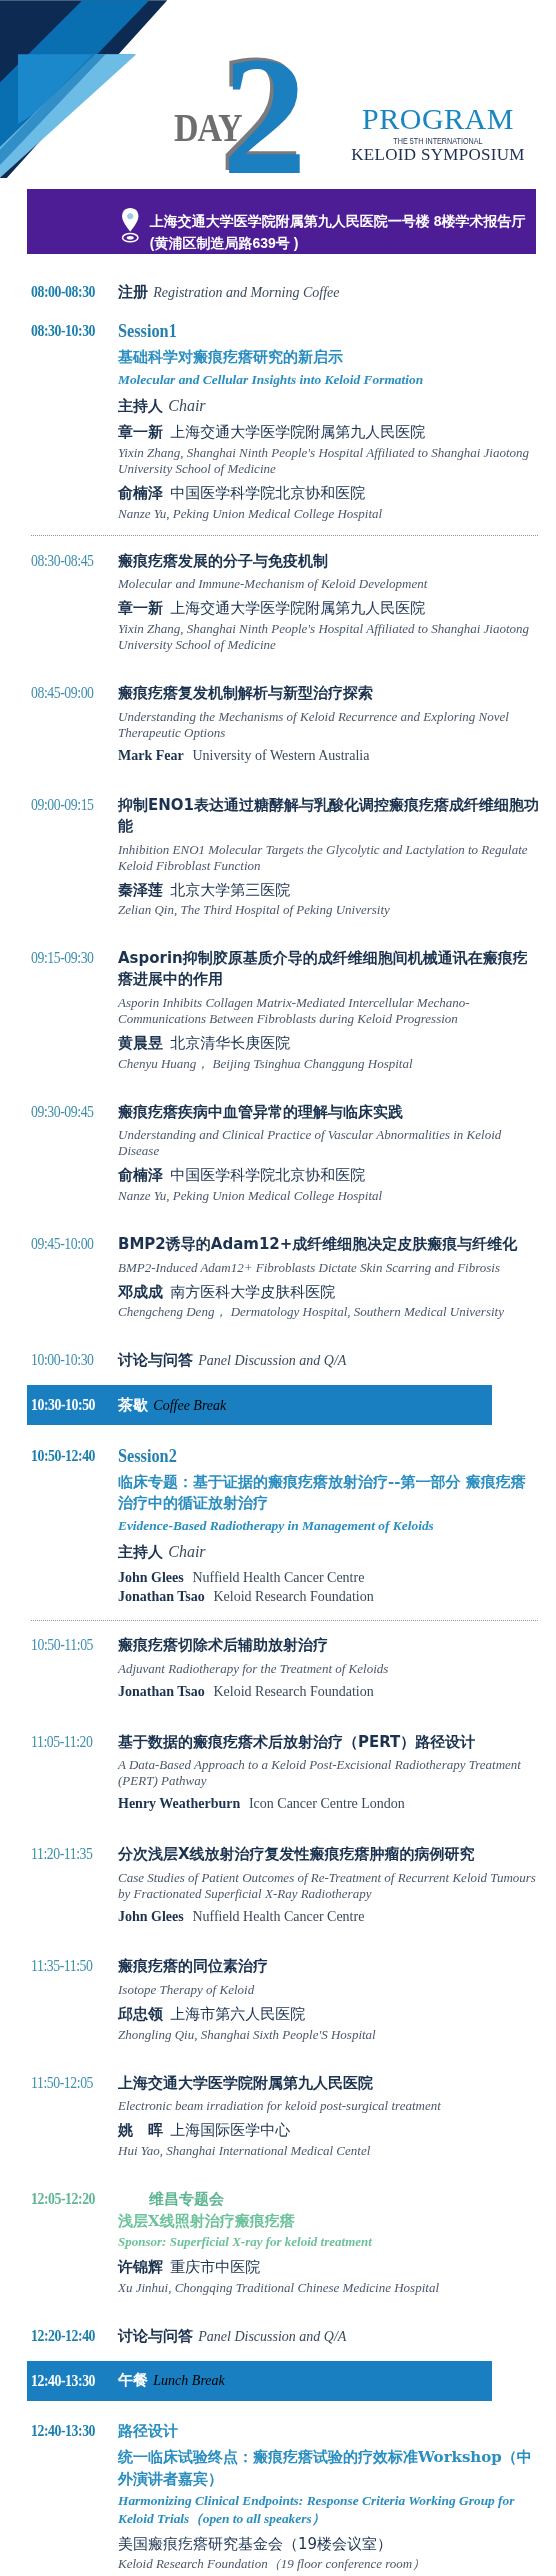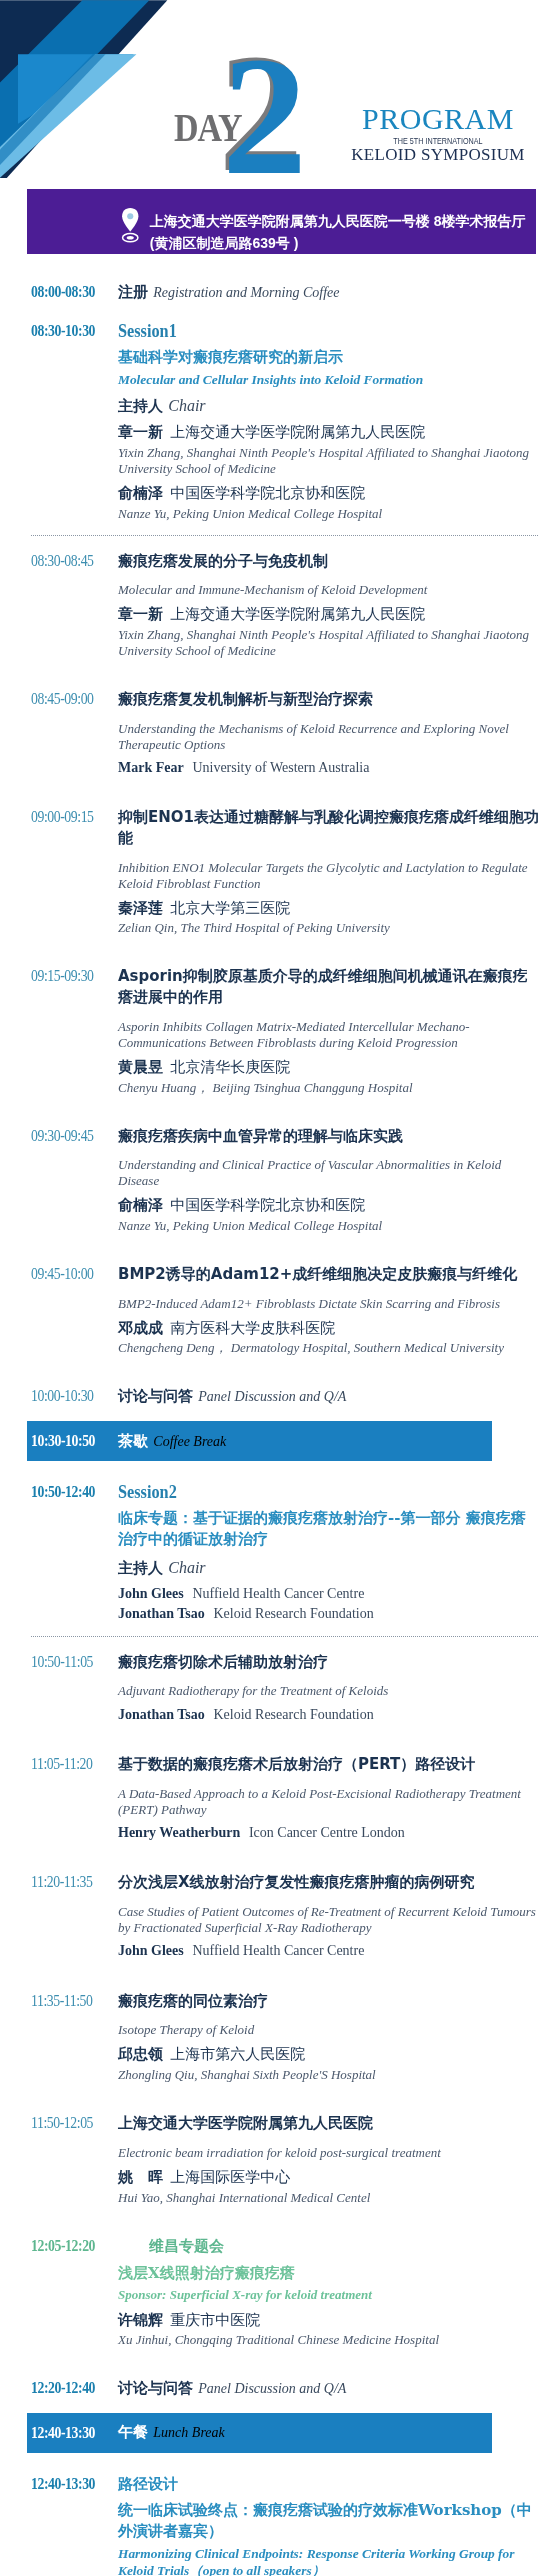--- a/index.html
+++ b/index.html
@@ -28,32 +28,32 @@
   
   .schedule { padding: 28px 0 0 0; }
   .row { display: flex; align-items: flex-start; padding-left: 31px; }
   .time { width: 87px; flex: 0 0 87px; font-family: "Liberation Serif", serif; font-size: 16px; color: #3d8eb0; letter-spacing: -0.5px; transform: scaleX(0.86); transform-origin: left top; line-height: 20.6px; white-space: nowrap; }
   .time.bold { color: #1a7fae; font-weight: bold; }
   .time.green { color: #5db68f; font-weight: bold; }
   .content { flex: 1; padding-right: 15.5px; }
 
   .cn-title { font-family: "DejaVu Sans", sans-serif; font-weight: bold; font-size: 15px; color: #1c3350; line-height: 20.6px; }
   .cn-title .en { font-family: "Liberation Serif", serif; font-style: italic; font-weight: normal; font-size: 14px; color: #3a4a5e; }
-  .en-title { font-family: "Liberation Serif", serif; font-style: italic; font-size: 13px; color: #4a586c; line-height: 16px; margin-top: 11px; }
+  .en-title { font-family: "Liberation Serif", serif; font-style: italic; font-size: 13px; color: #4a586c; line-height: 16px; margin-top: 5px; }
   .speaker-cn { font-family: "DejaVu Sans", sans-serif; font-size: 15px; color: #1c3350; line-height: 20.6px; margin-top: 6.2px; }
   .speaker-cn b { font-weight: bold; margin-right: 7.2px; }
   .speaker-en { font-family: "Liberation Serif", serif; font-style: italic; font-size: 13px; color: #4a586c; line-height: 16px; margin-top: 2.1px; }
   .speaker-en-line { font-family: "Liberation Serif", serif; font-size: 14px; color: #3a4a5e; line-height: 18.5px; margin-top: 6.2px; }
   .speaker-en-line b { color: #1c3350; margin-right: 5.2px; }
 
   .session-name { font-family: "Liberation Serif", serif; font-weight: bold; font-size: 18.5px; color: #2680ae; line-height: 20.6px; transform: scaleX(0.88); transform-origin: left top; }
   .session-cn { font-family: "DejaVu Serif", serif; font-weight: bold; font-size: 15px; color: #2a8ec0; line-height: 21.6px; margin-top: 5.2px; }
   .session-en { font-family: "Liberation Serif", serif; font-style: italic; font-weight: bold; font-size: 13.4px; color: #2a8ec0; line-height: 17.5px; margin-top: 2.1px; }
   .sponsor-title { font-family: "DejaVu Sans", sans-serif; font-weight: bold; font-size: 15px; color: #5db68f; line-height: 20.6px; margin-left: 31px; }
-  .sponsor-cn { font-family: "DejaVu Serif", serif; font-weight: bold; font-size: 15px; color: #6cc29a; line-height: 21.6px; margin-top: 7px; }
+  .sponsor-cn { font-family: "DejaVu Serif", serif; font-weight: bold; font-size: 15px; color: #6cc29a; line-height: 21.6px; margin-top: 1px; }
   .sponsor-en { font-family: "Liberation Serif", serif; font-style: italic; font-weight: bold; font-size: 13px; color: #6cc29a; line-height: 16.5px; margin-top: 2.1px; }
   .role-label { font-family: "DejaVu Sans", sans-serif; font-weight: bold; font-size: 15px; color: #1c3350; line-height: 20.6px; margin-top: 7.2px; }
   .role-label .en { font-family: "Liberation Serif", serif; font-style: italic; font-weight: normal; font-size: 16px; color: #3a4a5e; }
 
   .gap-s { height: 17.5px; }
   .gap-m { height: 30px; }
   .dotted { margin: 13.4px 18.5px 14.4px 31px; border-top: 1.5px dotted #8a96a4; height: 0; }
 
   .break-bar { margin: 13.4px 0 20.6px 27px; width: 465px; height: 40px; background: #1a7fc0;
     display: flex; align-items: center; padding-left: 4.1px; }
@@ -193,20 +193,21 @@
   <div class="break-bar">
     <div class="time">10:30-10:50</div>
     <div class="cn-title"><span>茶歇</span> <span class="en">Coffee Break</span></div>
   </div>
 
   <div class="row">
     <div class="time bold">10:50-12:40</div>
     <div class="content">
       <div class="session-name">Session2</div>
       <div class="session-cn">临床专题：基于证据的瘢痕疙瘩放射治疗--第一部分 瘢痕疙瘩治疗中的循证放射治疗</div>
+      <div class="session-en">Evidence-Based Radiotherapy in Management of Keloids</div>
       <div class="role-label"><span>主持人</span> <span class="en">Chair</span></div>
       <div class="speaker-en-line"><b>John Glees</b> <span>Nuffield Health Cancer Centre</span></div>
       <div class="speaker-en-line" style="margin-top:1px"><b>Jonathan Tsao</b> <span>Keloid Research Foundation</span></div>
     </div>
   </div>
   <div class="dotted"></div>
 
   <div class="row">
     <div class="time">10:50-11:05</div>
     <div class="content">

